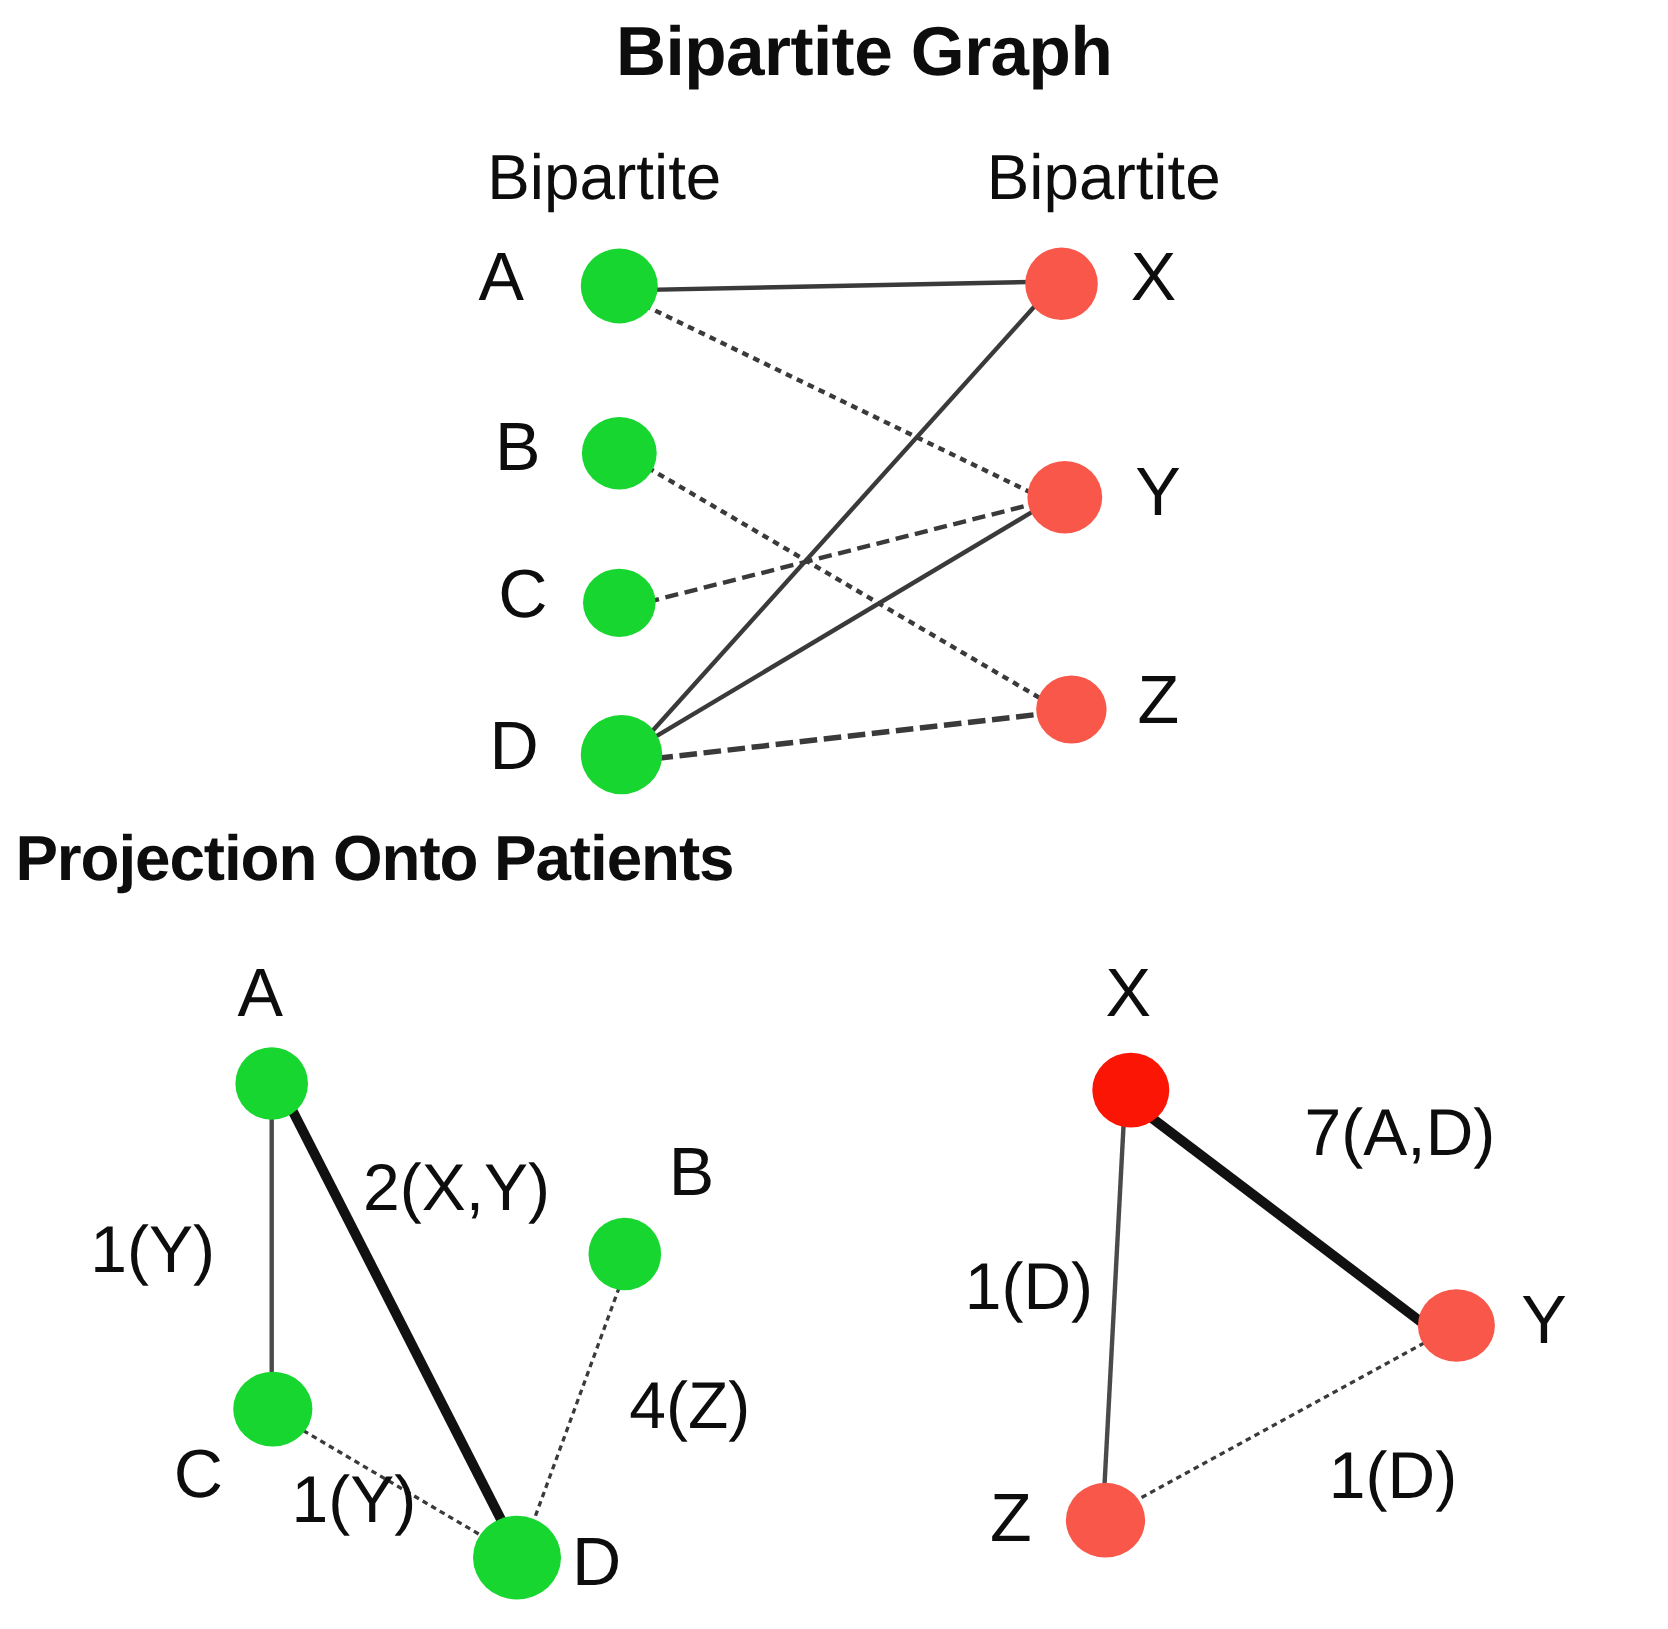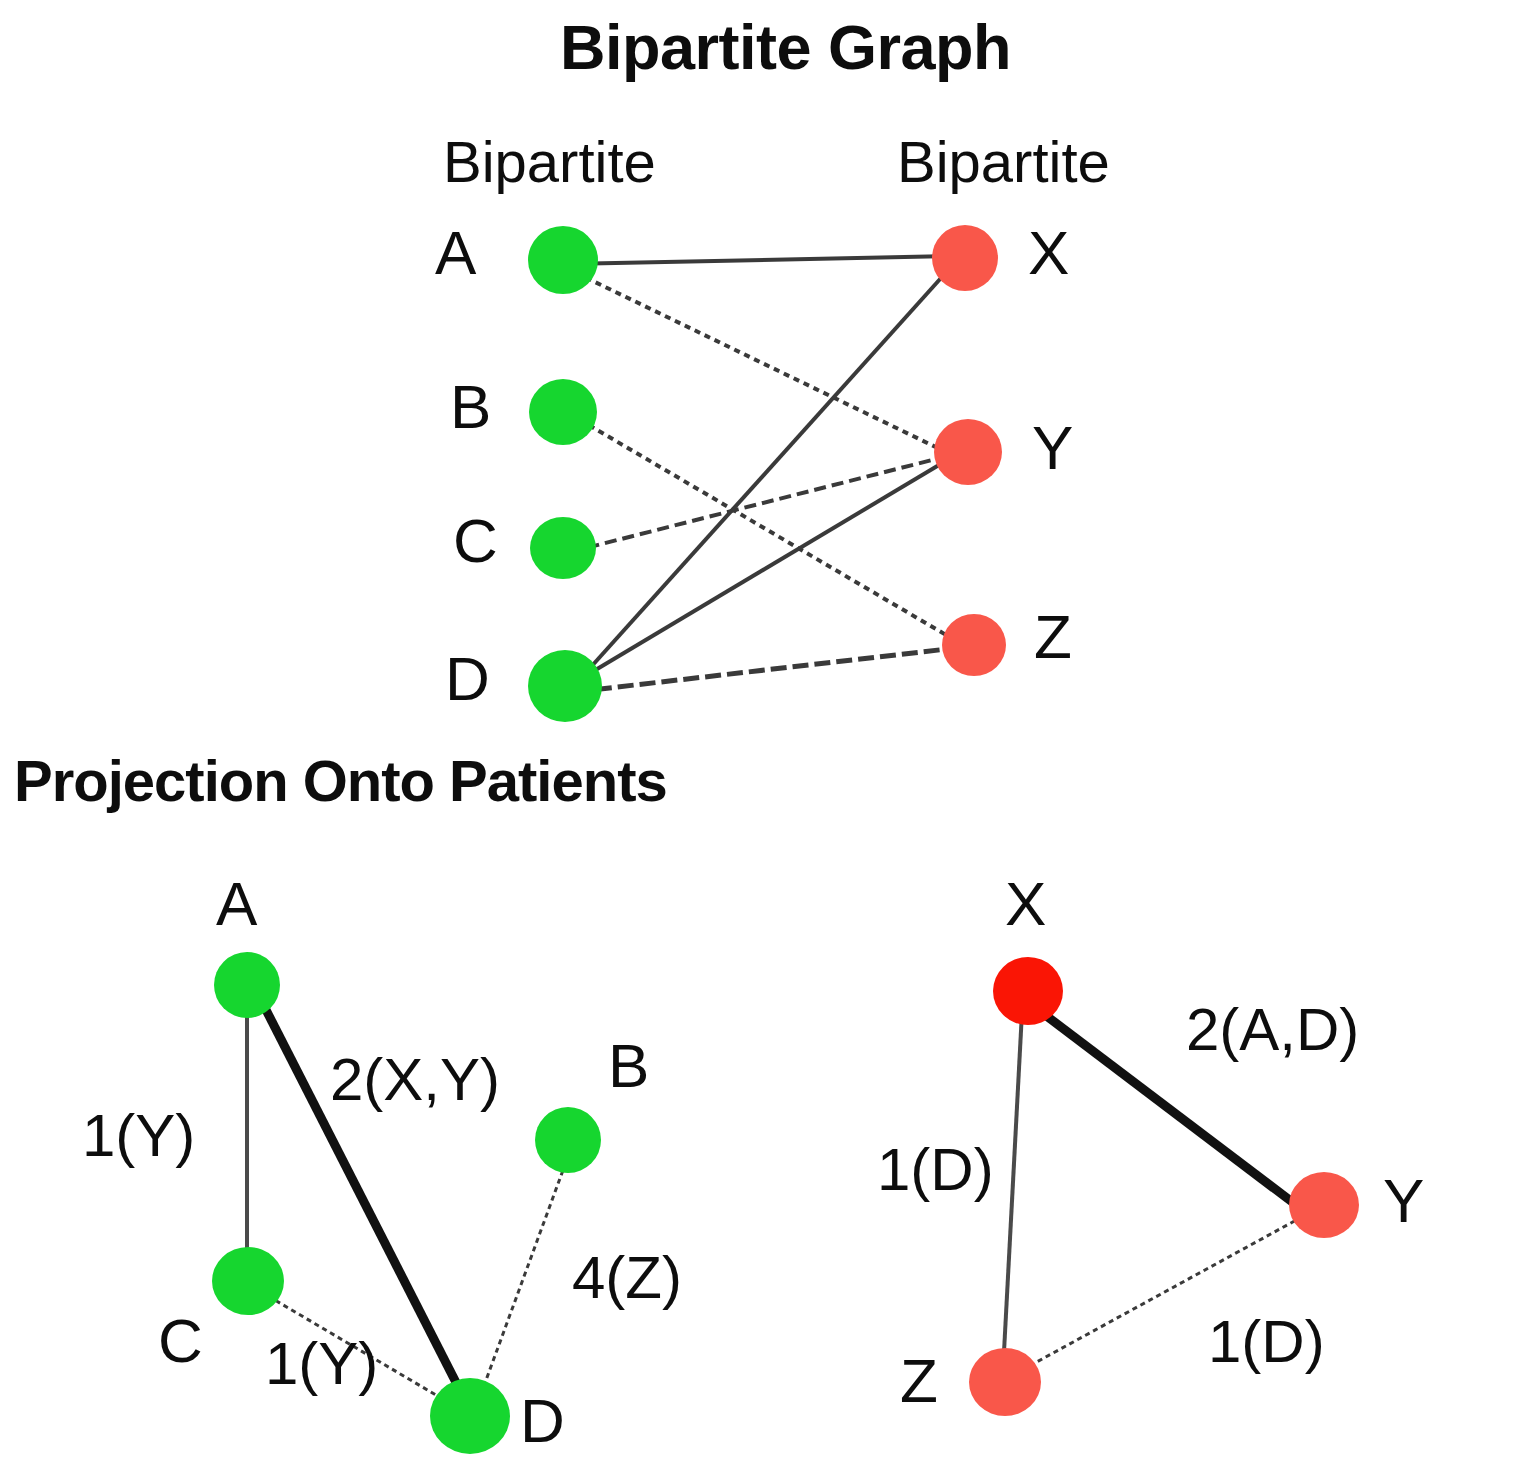--- a/index.html
+++ b/index.html
@@ -133,17 +133,17 @@
 
   <div class="txt edge-label" style="left:82px; top:1106px;">1(Y)</div>
   <div class="txt edge-label" style="left:330px; top:1050px;">2(X,Y)</div>
   <div class="txt edge-label" style="left:572px; top:1248px;">4(Z)</div>
   <div class="txt edge-label" style="left:265px; top:1334px;">1(Y)</div>
 
   <div class="txt node-label" style="left:1005px; top:873px;">X</div>
   <div class="txt node-label" style="left:1383px; top:1170px;">Y</div>
   <div class="txt node-label" style="left:900px; top:1350px;">Z</div>
 
-  <div class="txt edge-label" style="left:1186px; top:1000px;">2(A,D)</div>
+  <div class="txt edge-label" style="left:1186px; top:1000px;">7(A,D)</div>
   <div class="txt edge-label" style="left:877px; top:1140px;">1(D)</div>
   <div class="txt edge-label" style="left:1208px; top:1312px;">1(D)</div>
 
 </div>
 
 </body></html>

